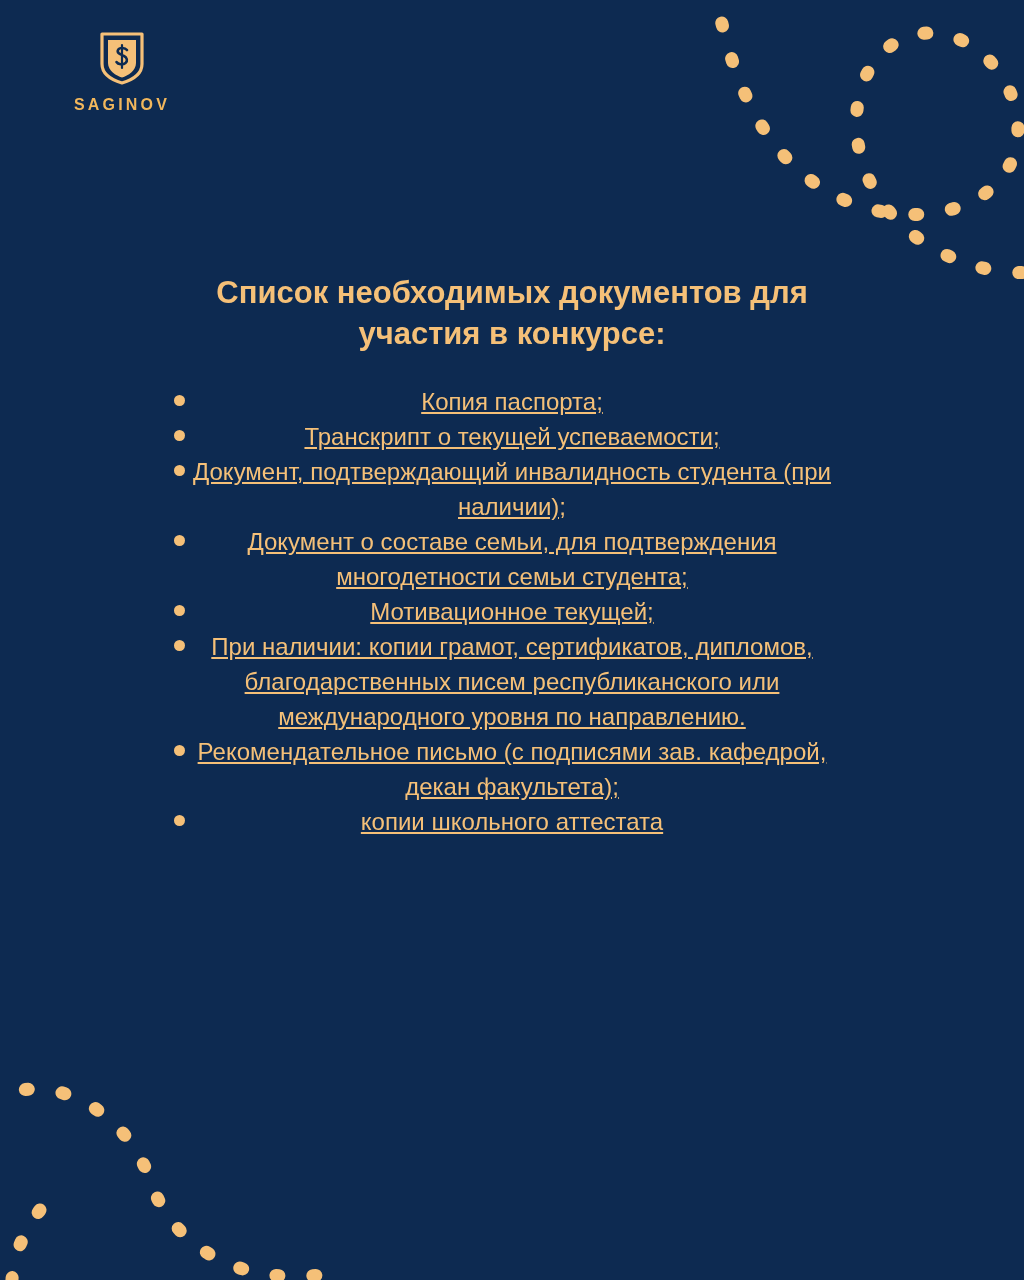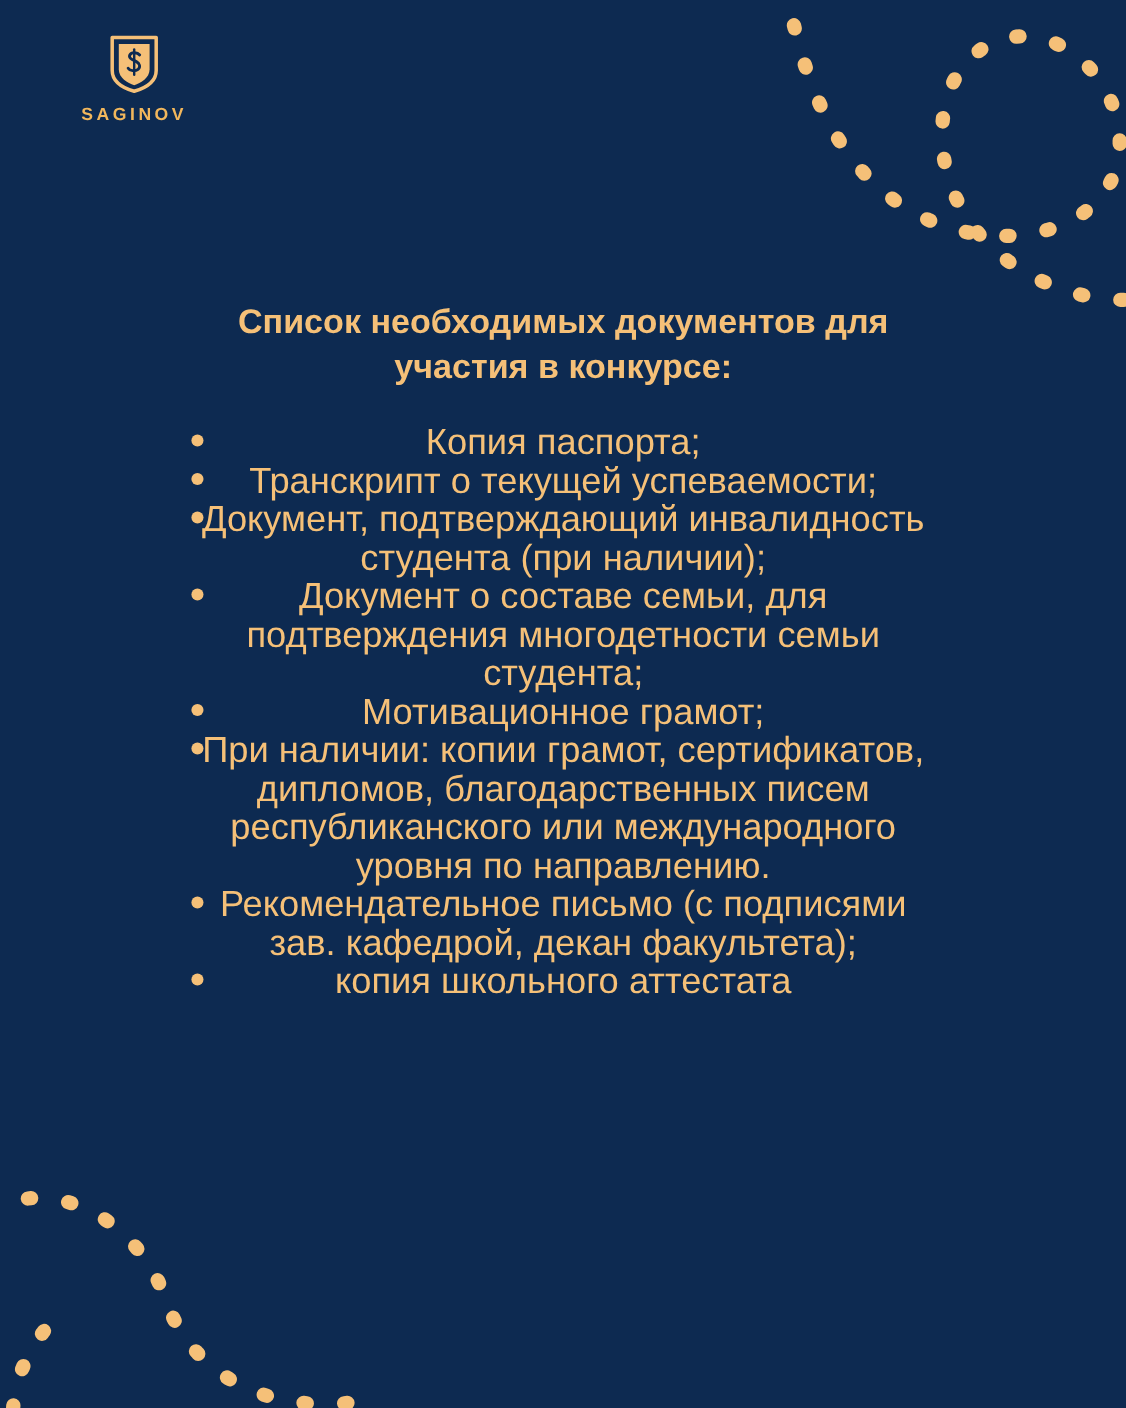--- a/index.html
+++ b/index.html
@@ -73,25 +73,26 @@
     padding: 0 28px;
   }
   ul.doc-list {
     list-style: none;
     margin: 0;
     padding: 0;
   }
   ul.doc-list li {
     position: relative;
     color: #f5c078;
-    font-size: 33px;
+    font-size: 24px;
     line-height: 35px;
     text-align: center;
     padding: 0 40px 0 40px;
     margin-bottom: 0px;
+    text-decoration: underline;
   }
   ul.doc-list li .bullet {
     position: absolute;
     left: 42px;
     top: 11px;
     width: 11px;
     height: 11px;
     border-radius: 50%;
     background: #f5c078;
     display: block;
@@ -134,28 +135,28 @@
     <li>
       <span class="bullet"></span>
       <span>Документ, подтверждающий инвалидность студента (при наличии);</span>
     </li>
     <li>
       <span class="bullet"></span>
       <span>Документ о составе семьи, для подтверждения многодетности семьи студента;</span>
     </li>
     <li>
       <span class="bullet"></span>
-      <span>Мотивационное грамот;</span>
+      <span>Мотивационное текущей;</span>
     </li>
     <li>
       <span class="bullet"></span>
       <span>При наличии: копии грамот, сертификатов, дипломов, благодарственных писем республиканского или международного уровня по направлению.</span>
     </li>
     <li>
       <span class="bullet"></span>
       <span>Рекомендательное письмо (с подписями зав. кафедрой, декан факультета);</span>
     </li>
     <li>
       <span class="bullet"></span>
-      <span>копия школьного аттестата</span>
+      <span>копии школьного аттестата</span>
     </li>
   </ul>
 </div>
 
 </body></html>

